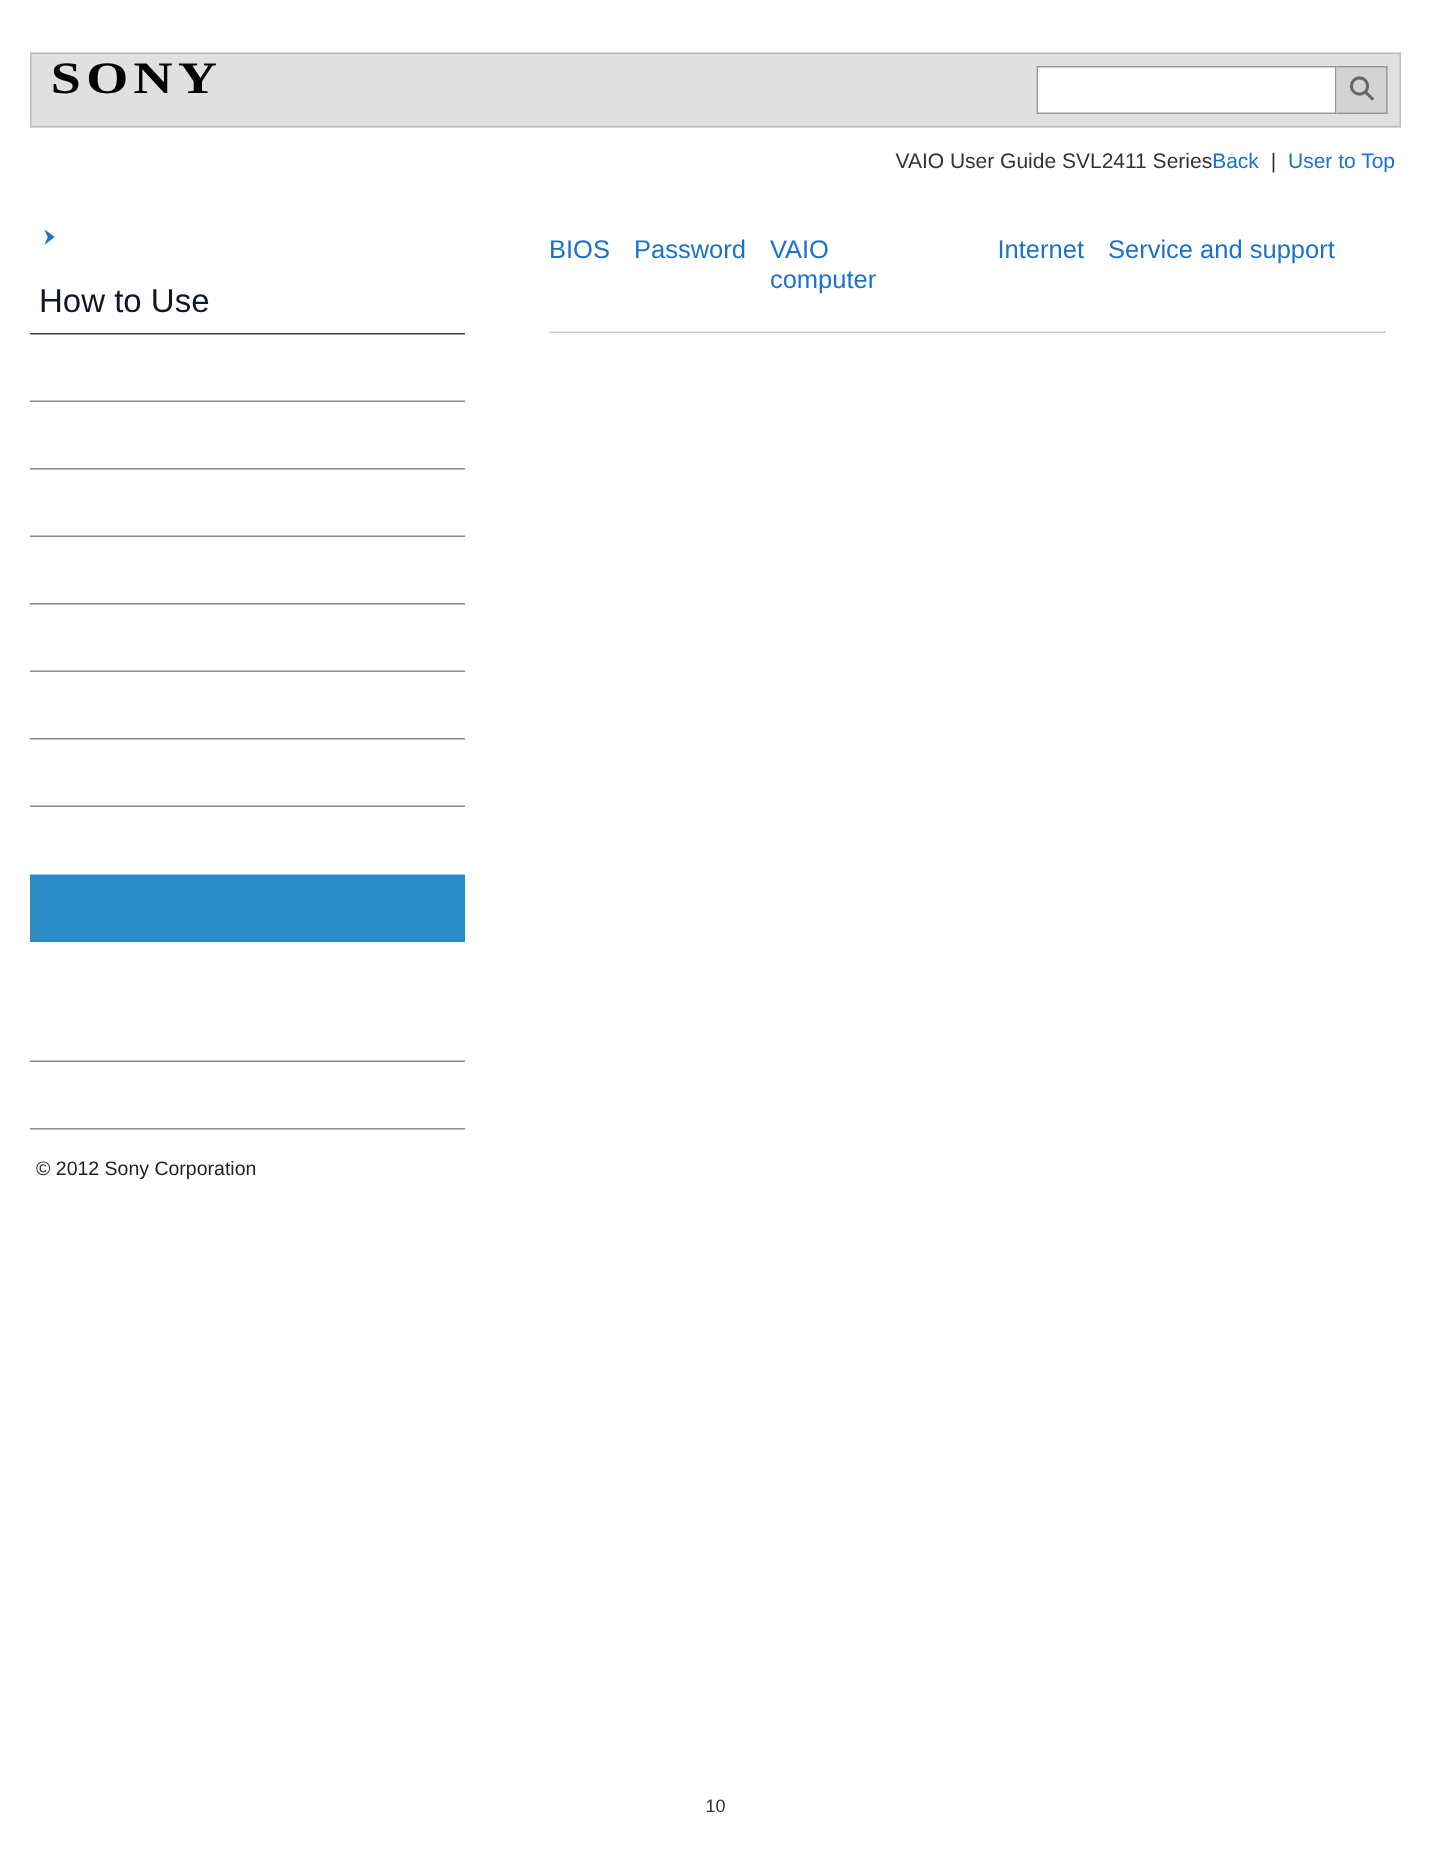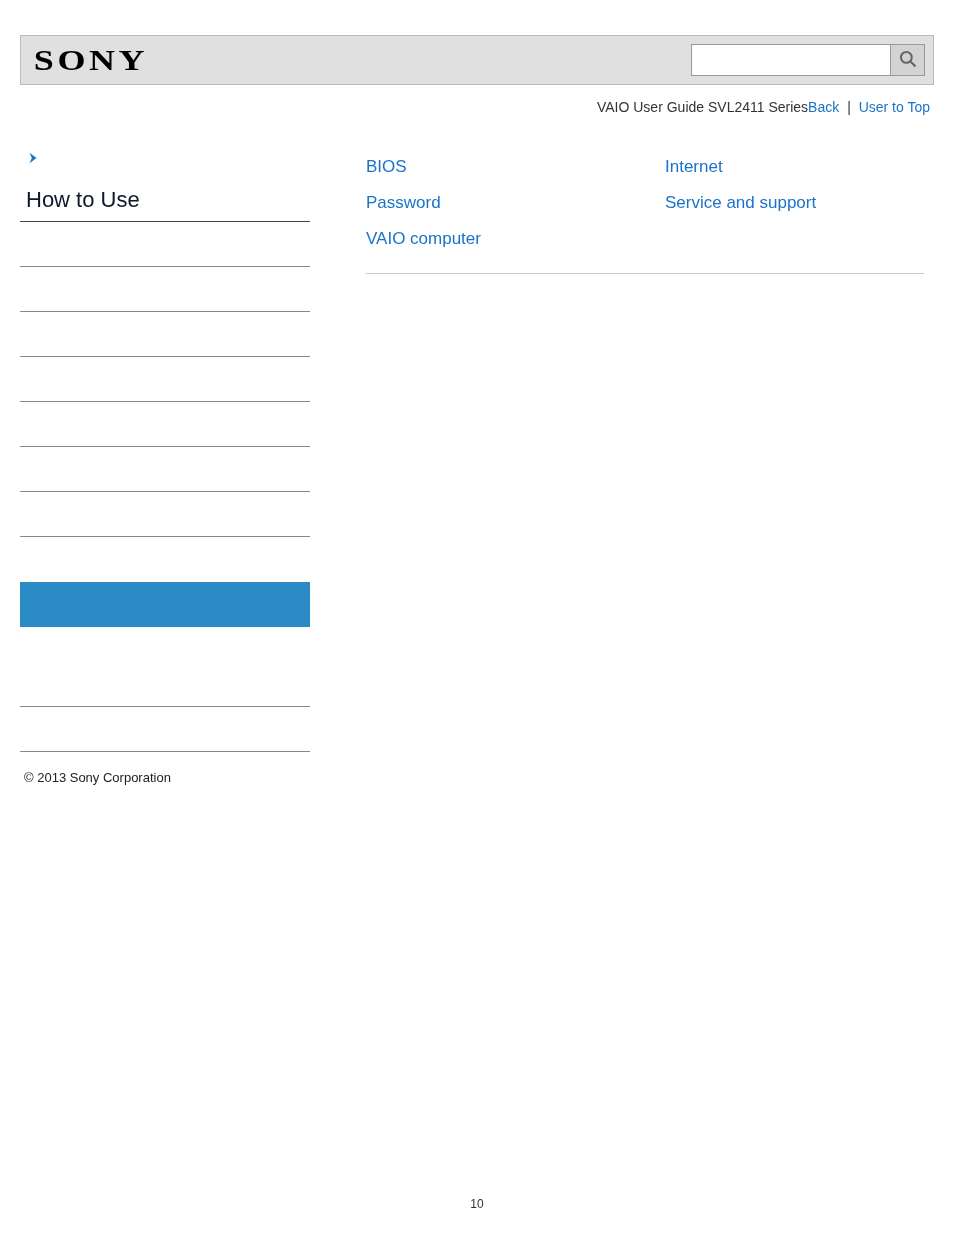--- a/index.html
+++ b/index.html
@@ -11,21 +11,20 @@
     position: relative;
   }
   .page {
     padding: 35px 20px 0 20px;
   }
   .header-bar {
     background: #e0e0e0;
     border: 1px solid #bbb;
     height: 50px;
     display: flex;
-    align-items: center;
     justify-content: space-between;
     padding: 0 8px;
   }
   .logo {
     font-family: "Times New Roman", serif;
     font-weight: bold;
     font-size: 30px;
     letter-spacing: 3px;
     transform: scaleX(1.2);
     transform-origin: left center;
@@ -105,21 +104,21 @@
   }
   .link-columns {
     display: flex;
     gap: 40px;
     padding-bottom: 24px;
     border-bottom: 1px solid #ccc;
   }
   .link-col {
     flex: 1;
     display: flex;
-    flex-direction: column;
+    flex-direction: row;
     gap: 16px;
     padding-top: 6px;
   }
   .link-col a {
     color: #1a73c9;
     text-decoration: none;
     font-size: 17px;
     cursor: pointer;
   }
   .footer {
@@ -205,17 +204,17 @@
           <a>VAIO computer</a>
         </div>
         <div class="link-col">
           <a>Internet</a>
           <a>Service and support</a>
         </div>
       </div>
     </div>
   </div>
 
-  <div class="footer">© 2013 Sony Corporation</div>
+  <div class="footer">© 2012 Sony Corporation</div>
 
 </div>
 
 <div class="page-number">10</div>
 
 </body></html>

